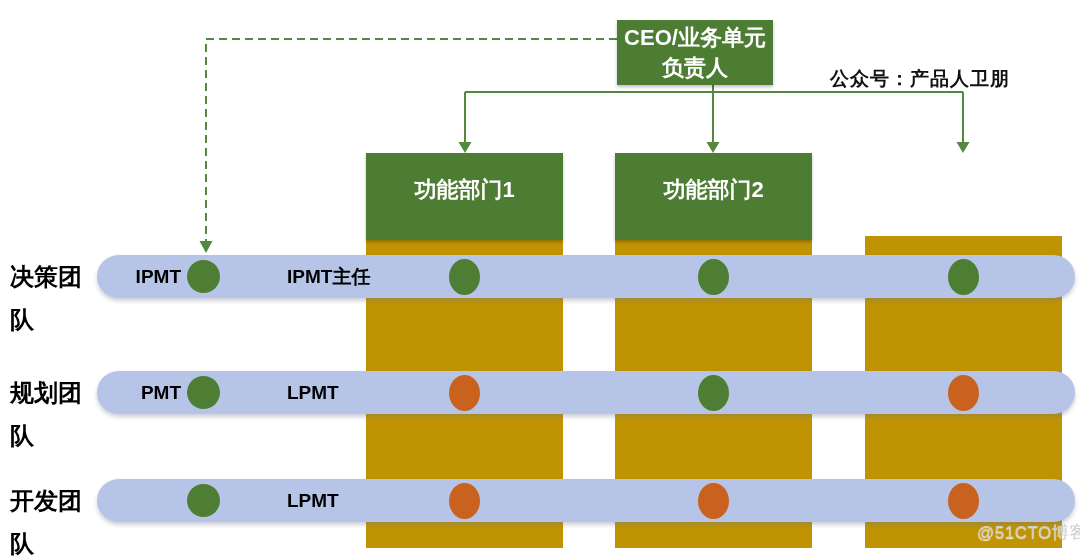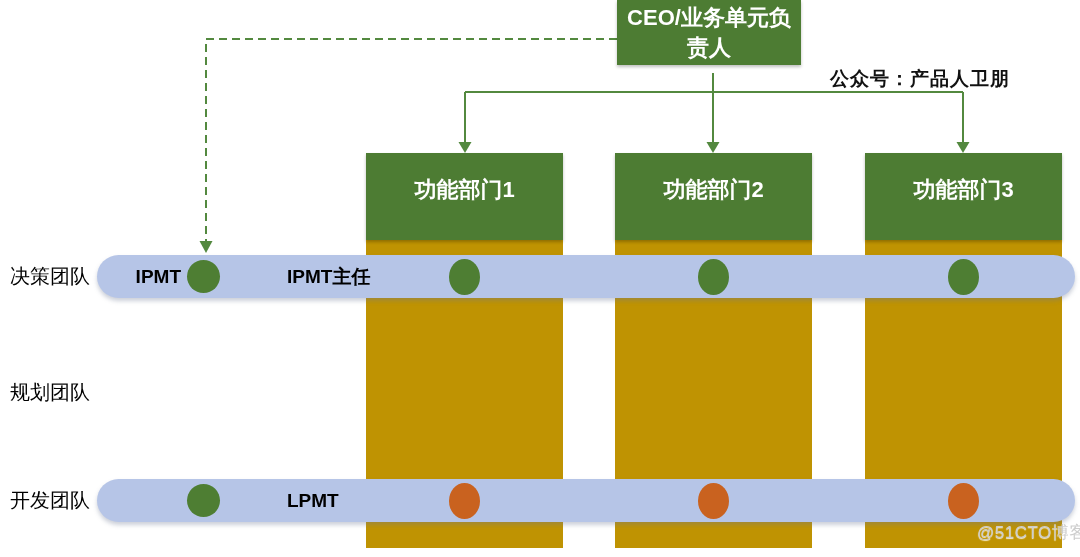--- a/index.html
+++ b/index.html
@@ -33,32 +33,32 @@
     font-size:19px;font-weight:700;color:#000000;
   }
   .dot{position:absolute;border-radius:50%;}
   .dot.lead{left:90px;top:5px;width:33px;height:33px;}
   .dot.m0{left:352px;top:4px;width:31px;height:36px;}
   .dot.m1{left:601px;top:4px;width:31px;height:36px;}
   .dot.m2{left:851px;top:4px;width:31px;height:36px;}
   
   .team-label{
     position:absolute;left:10px;width:86px;height:43px;line-height:43px;
-    font-size:20px;font-weight:400;color:#000;z-index:3;
+    font-size:24px;font-weight:700;color:#000;z-index:3;
   }
   
   .dept{
     position:absolute;top:153px;width:197px;height:87px;line-height:73px;
     background:var(--green_box);color:#fff;text-align:center;
     font-size:22px;font-weight:700;z-index:4;
     box-shadow:0 2px 3px rgba(0,0,0,0.25);
   }
   
   .ceo{
-    position:absolute;left:617px;top:0;width:184px;height:65px;
+    position:absolute;left:617px;top:20px;width:156px;height:65px;
     background:var(--green_box);color:#fff;z-index:4;
     display:flex;align-items:center;justify-content:center;text-align:center;
     font-size:22px;font-weight:700;line-height:1.35;
     box-sizing:border-box;padding:0 4px;
     box-shadow:0 2px 3px rgba(0,0,0,0.25);
   }
   .byline{
     position:absolute;left:830px;top:42px;z-index:4;
     font-size:19px;font-weight:700;color:#111;letter-spacing:1px;white-space:nowrap;margin-top:24px;
   }
@@ -87,33 +87,40 @@
   </svg>
 
   <div class="ceo">
     <span>CEO/业务单元负责人</span>
   </div>
 
   <div class="byline">公众号：产品人卫朋</div>
 
   <div class="dept" style="left:366px">功能部门1</div>
   <div class="dept" style="left:615px">功能部门2</div>
-  <div class="dept" style="left:865px">功能部门3</div>
 
   <div class="team-label" style="top:255px">决策团队</div>
   <div class="pill" style="top:255px">
     <span class="role-left">IPMT</span>
     <span class="dot lead" style="background: rgb(78, 126, 51);"></span>
     <span class="role-right">IPMT主任</span>
     <span class="dot m0" style="background: rgb(78, 126, 51);"></span>
     <span class="dot m1" style="background: rgb(78, 126, 51);"></span>
     <span class="dot m2" style="background: rgb(78, 126, 51);"></span>
   </div>
 
   <div class="team-label" style="top:371px">规划团队</div>
+  <div class="pill" style="top:371px">
+    <span class="role-left">PMT</span>
+    <span class="dot lead" style="background: rgb(78, 126, 51);"></span>
+    <span class="role-right">LPMT</span>
+    <span class="dot m0" style="background: rgb(201, 98, 31);"></span>
+    <span class="dot m1" style="background: rgb(78, 126, 51);"></span>
+    <span class="dot m2" style="background: rgb(201, 98, 31);"></span>
+  </div>
 
   <div class="team-label" style="top:479px">开发团队</div>
   <div class="pill" style="top:479px">
     <span class="dot lead" style="background: rgb(78, 126, 51);"></span>
     <span class="role-right">LPMT</span>
     <span class="dot m0" style="background: rgb(201, 98, 31);"></span>
     <span class="dot m1" style="background: rgb(201, 98, 31);"></span>
     <span class="dot m2" style="background: rgb(201, 98, 31);"></span>
   </div>
 

